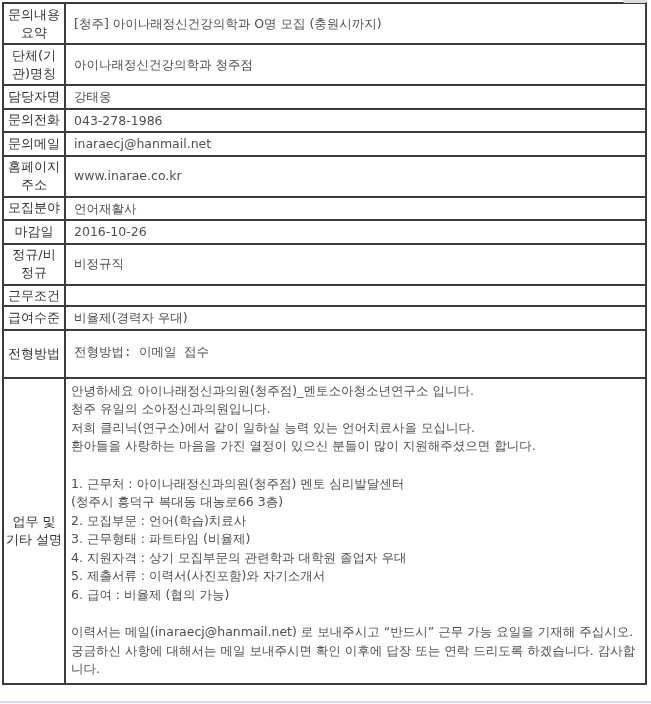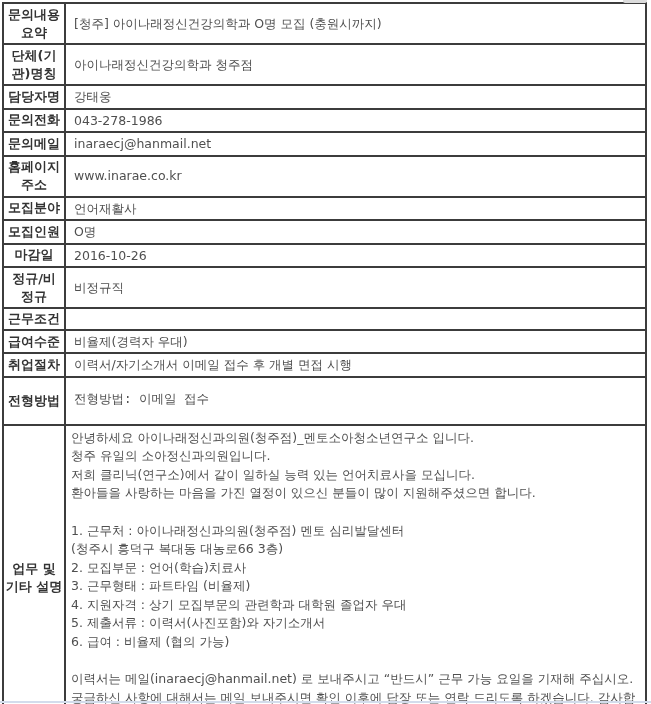--- a/index.html
+++ b/index.html
@@ -34,21 +34,21 @@
   table.job-table th,
   table.job-table td {
     border: 2px solid #3c3c3c;
     vertical-align: middle;
     overflow: hidden;
   }
   th.label-cell {
     width: 62px;
     padding: 1px 1px;
     font-size: 13px;
-    font-weight: bold;
+    font-weight: normal;
     color: #333333;
     text-align: center;
     white-space: pre-line;
     line-height: 1.35;
   }
   td.value-cell {
     padding: 2px 8px;
     font-size: 12.5px;
     color: #4f4f4f;
     text-align: left;
@@ -107,43 +107,35 @@
       <tr class="r-tall">
         <th class="label-cell">홈페이지
 주소</th>
         <td class="value-cell">www.inarae.co.kr</td>
       </tr>
       <tr class="r-one">
         <th class="label-cell">모집분야</th>
         <td class="value-cell">언어재활사</td>
       </tr>
       <tr class="r-one">
-        <th class="label-cell">모집인원</th>
-        <td class="value-cell">O명</td>
-      </tr>
-      <tr class="r-one">
         <th class="label-cell">마감일</th>
         <td class="value-cell">2016-10-26</td>
       </tr>
       <tr class="r-tall">
         <th class="label-cell">정규/비
 정규</th>
         <td class="value-cell">비정규직</td>
       </tr>
       <tr class="r-one">
         <th class="label-cell">근무조건</th>
         <td class="value-cell"></td>
       </tr>
       <tr class="r-one">
         <th class="label-cell">급여수준</th>
         <td class="value-cell">비율제(경력자 우대)</td>
-      </tr>
-      <tr class="r-one">
-        <th class="label-cell">취업절차</th>
-        <td class="value-cell">이력서/자기소개서 이메일 접수 후 개별 면접 시행</td>
       </tr>
       <tr class="r-form">
         <th class="label-cell">전형방법</th>
         <td class="value-cell v-top">전형방법: 이메일 접수</td>
       </tr>
       <tr class="r-desc">
         <th class="label-cell">업무 및
 기타 설명</th>
         <td class="value-cell">안녕하세요 아이나래정신과의원(청주점)_멘토소아청소년연구소 입니다.
 청주 유일의 소아정신과의원입니다.

